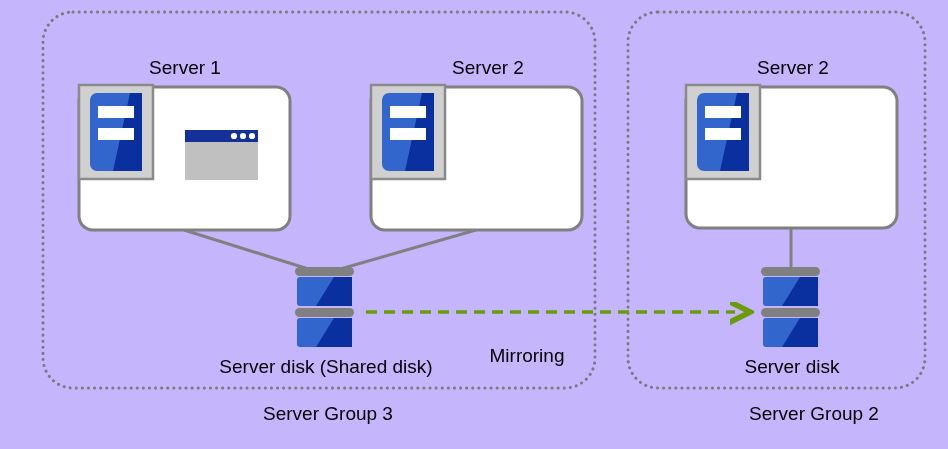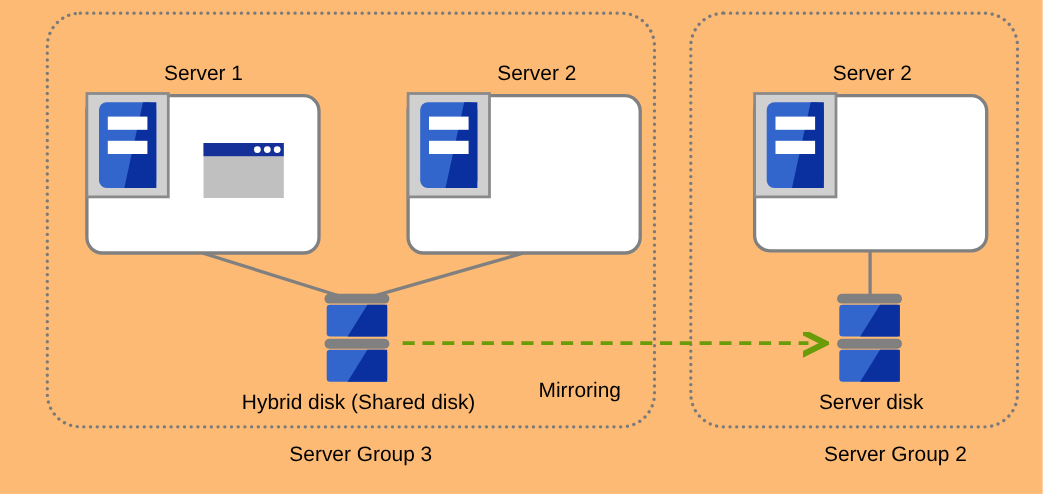--- a/index.html
+++ b/index.html
@@ -7,21 +7,21 @@
     padding: 0;
     background: #ffffff;
   }
   body {
     font-family: "Liberation Sans", sans-serif;
   }
   #canvas {
     position: relative;
     width: 948px;
     height: 449px;
-    background: #fdba74;
+    background: #c4b5fd;
     overflow: hidden;
   }
   .svg-layer {
     position: absolute;
     left: 0;
     top: 0;
     width: 948px;
     height: 449px;
   }
   .label {
@@ -136,21 +136,21 @@
     <path d="M366,312 L735,312" fill="none" stroke="#6a9c0a" stroke-width="3.4" stroke-dasharray="11 7" marker-end="url(#arrow-green)"></path>
   </svg>
 
   <div class="label label-server center" style="left:185px; top:58px;">Server 1</div>
 
 
   <div class="label label-server center" style="left:488px; top:58px;">Server 2</div>
 
   <div class="label label-server center" style="left:793px; top:58px;">Server 2</div>
 
-  <div class="label label-disk center" style="left:326px; top:357px;">Hybrid disk (Shared disk)</div>
+  <div class="label label-disk center" style="left:326px; top:357px;">Server disk (Shared disk)</div>
 
   <div class="label label-disk center" style="left:792px; top:357px;">Server disk</div>
 
   <div class="label label-mirroring center" style="left:527px; top:326px;">Mirroring</div>
 
   <div class="label label-group center" style="left:328px; top:404px;">Server Group 3</div>
 
   <div class="label label-group center" style="left:792px; top:404px;margin-left:22px;">Server Group 2</div>
 
 </div>

